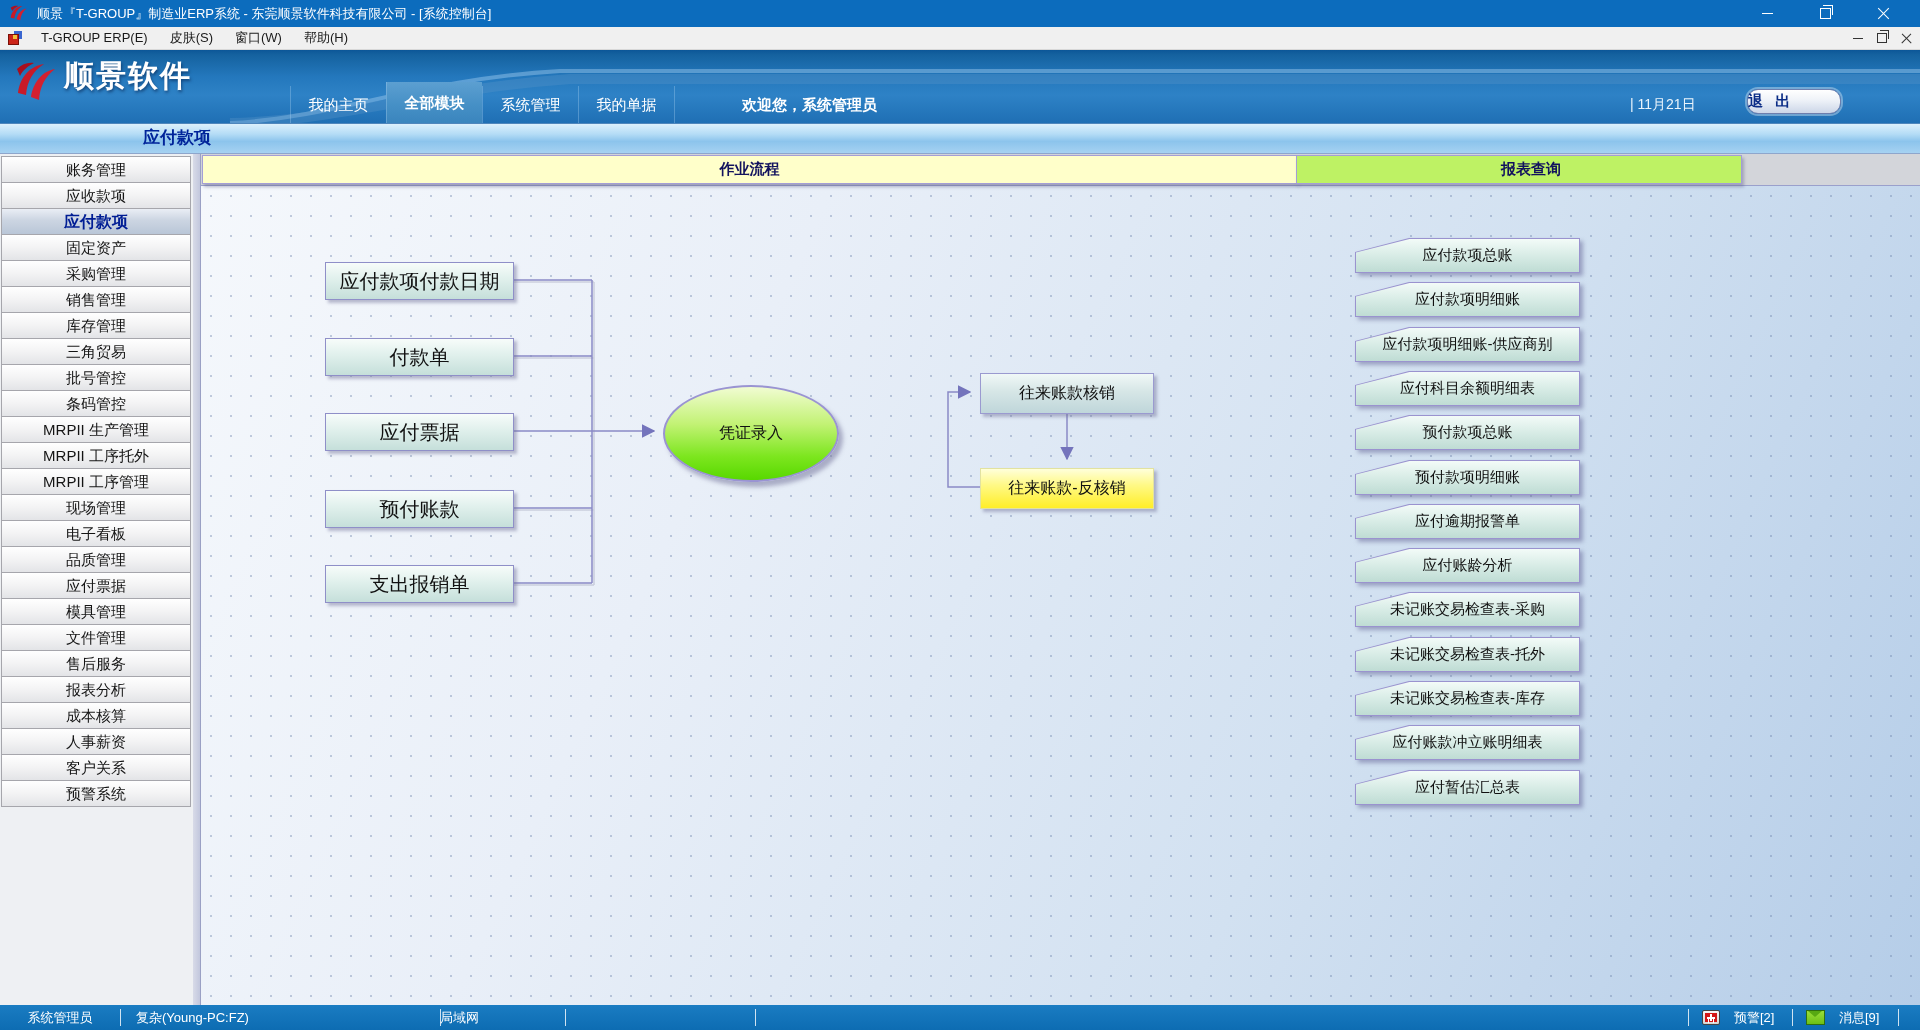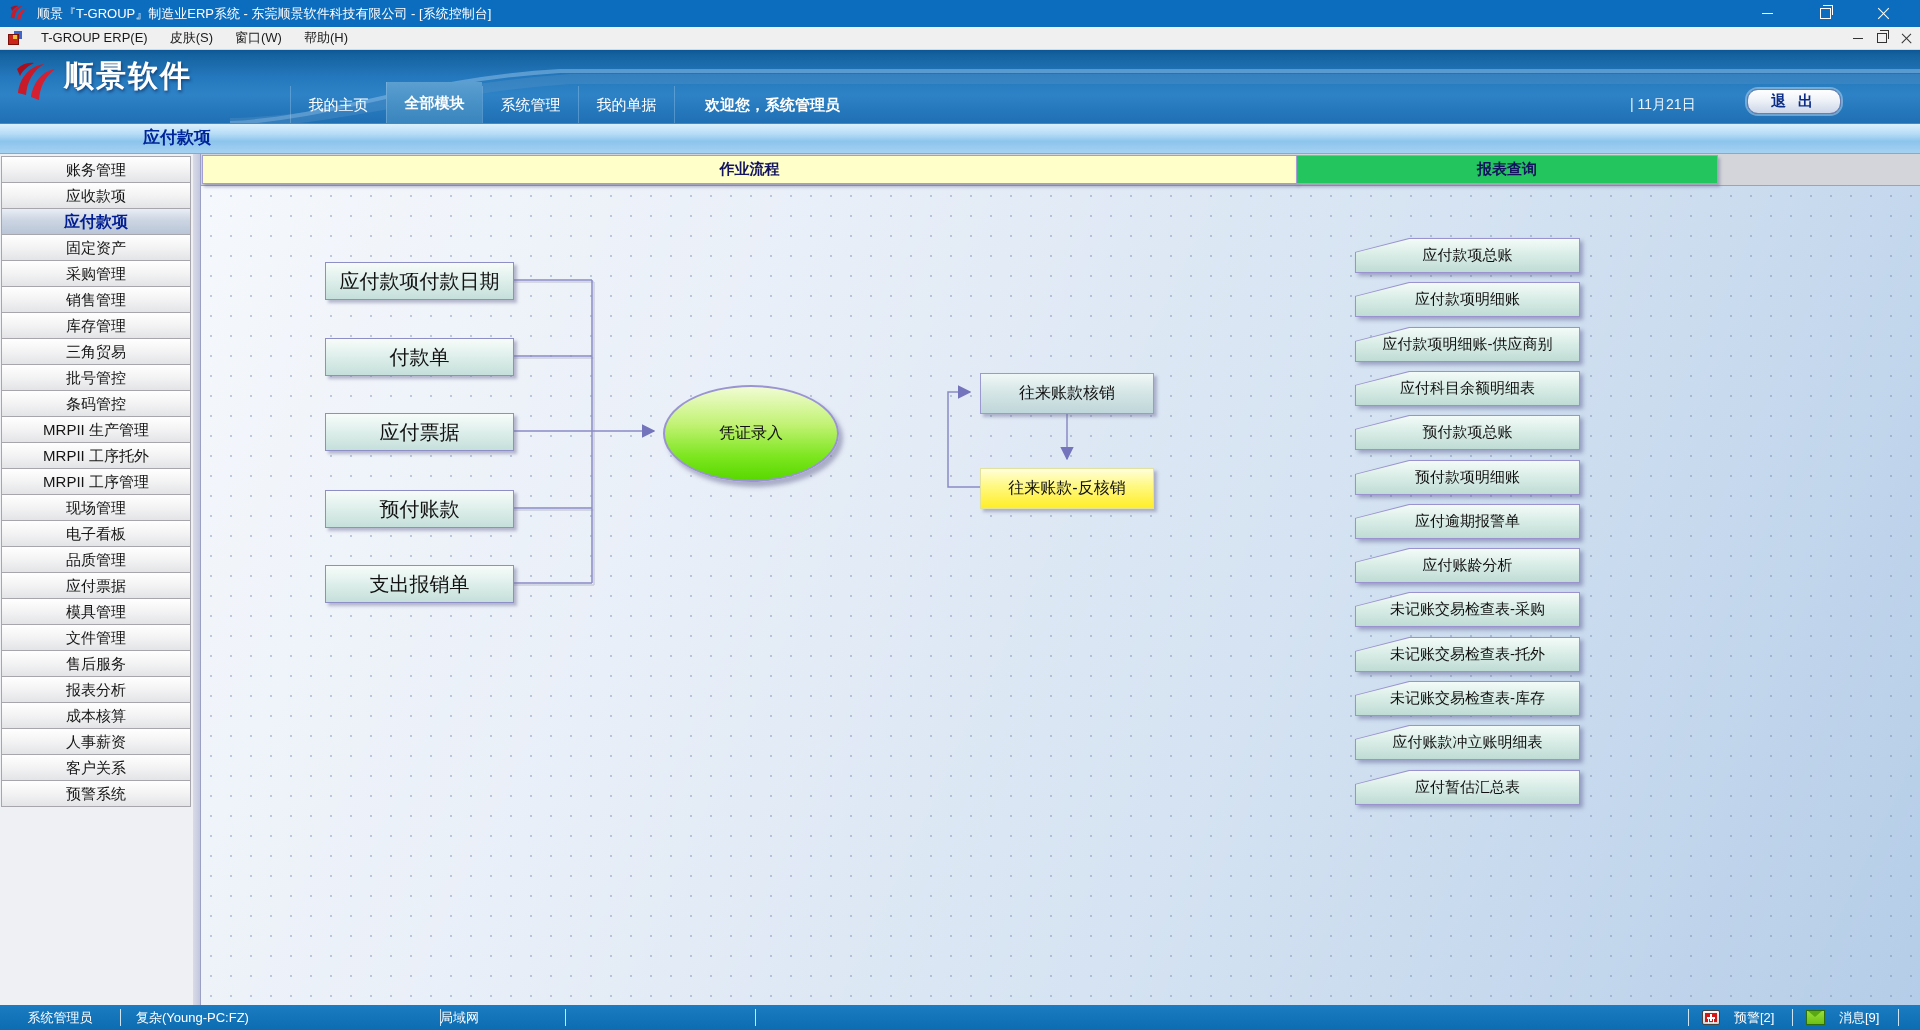--- a/index.html
+++ b/index.html
@@ -39,26 +39,26 @@
   #header{top:49px;left:0;width:1920px;height:74px;z-index:9;
     background:linear-gradient(180deg,#0a5496 0%,#15629f 8%,#2478bd 38%,#2e82c6 62%,#1f6fb4 100%);}
   #logo{position:absolute;left:14px;top:10px;width:46px;height:46px;}
   #logo-text{position:absolute;left:64px;top:7px;font-size:30px;font-weight:bold;color:#fff;letter-spacing:2px;text-shadow:1px 2px 3px rgba(0,20,60,.5);}
   #hdr-swoosh{position:absolute;left:0;top:0;width:1920px;height:74px;pointer-events:none;}
   #tabs{position:absolute;left:290px;bottom:0;height:37px;display:flex;align-items:flex-end;}
   .tab{width:95px;height:37px;line-height:37px;text-align:center;color:#fff;font-size:15px;
     border-left:1px solid rgba(170,210,240,.35);}
   .tab:last-child{border-right:1px solid rgba(170,210,240,.35);}
   .tab.active{height:41px;line-height:41px;background:linear-gradient(180deg,#5c9fd1 0%,#4690c6 55%,#3a85bd 100%);font-weight:bold;}
-  #welcome{position:absolute;left:705px;bottom:8px;color:#fff;font-weight:bold;font-size:15px;}
+  #welcome{position:absolute;left:742px;bottom:8px;color:#fff;font-weight:bold;font-size:15px;}
   #hdr-date{position:absolute;left:1630px;bottom:9px;color:#eaf4fc;font-size:14px;}
   #exit-btn{position:absolute;left:1747px;bottom:9px;width:92px;height:23px;border-radius:11px;
     background:linear-gradient(180deg,#ffffff 0%,#eef2f8 45%,#ccd6e8 100%);
     border:1px solid #6d7eae;box-shadow:0 0 0 2px rgba(255,255,255,.35);
-    color:#0a2c86;font-weight:bold;font-size:15px;text-align:center;line-height:22px;letter-spacing:4px;}
+    color:#0a2c86;font-weight:bold;font-size:15px;line-height:22px;letter-spacing:4px;}
 
   
   #breadcrumb{top:123px;left:0;width:1920px;height:29px;z-index:8;
     background:linear-gradient(180deg,#dcf0fc 0%,#b4dcf6 35%,#8cc4ec 60%,#a6d2f2 100%);
     border-top:1px solid #4f86bc;border-bottom:1px solid #8ea6cc;}
   #breadcrumb .bc-title{position:absolute;left:143px;top:0;line-height:28px;font-size:17px;font-weight:bold;color:#00249a;}
 
   
   #sidebar{top:152px;left:0;width:193px;height:853px;background:#eef0f3;z-index:5;}
   #sb-items{position:absolute;top:5px;left:1px;width:190px;}
@@ -78,21 +78,21 @@
   #canvas{top:185px;left:200px;width:1720px;height:820px;z-index:1;
     border-top:1px solid #9aa0cc;border-left:1px solid #9aa0cc;
     background:
       radial-gradient(rgba(105,128,168,.38) 1px, transparent 1.4px),
       linear-gradient(115deg,#f5f8fc 0%,#e9eff8 30%,#d2e1f1 65%,#b5cde8 100%);
     background-size:20px 20px,100% 100%;}
   .sec-hdr{z-index:4;height:27px;display:flex;align-items:center;justify-content:center;
     font-weight:bold;font-size:15px;color:#12125e;
     border:1px solid #a39ed6;box-shadow:2px 3px 3px rgba(100,100,145,.45);}
   #flow-hdr{left:202px;top:155px;width:1093px;background:#ffffca;}
-  #report-hdr{left:1296px;top:155px;width:420px;background:#22c55e;}
+  #report-hdr{left:1296px;top:155px;width:420px;background:#bef264;padding-left:24px;}
 
   #connectors{position:absolute;left:0;top:0;width:1920px;height:1030px;z-index:3;pointer-events:none;}
 
   .flow-box{left:325px;width:187px;height:36px;z-index:4;
     background:linear-gradient(180deg,#f7fcfa 0%,#e0f0ec 45%,#c5dfda 100%);
     border:1px solid #8f8fc8;box-shadow:3px 3px 3px rgba(110,110,150,.45);
     display:flex;align-items:center;justify-content:center;font-size:20px;color:#111;}
   #process-ellipse{left:663px;top:385px;width:172px;height:93px;z-index:4;border-radius:50%;
     background:linear-gradient(180deg,#f1fcd2 0%,#c2f274 40%,#7ce61e 75%,#58d800 100%);
     border:2px solid #9a94d2;box-shadow:4px 5px 4px rgba(110,110,150,.5);

